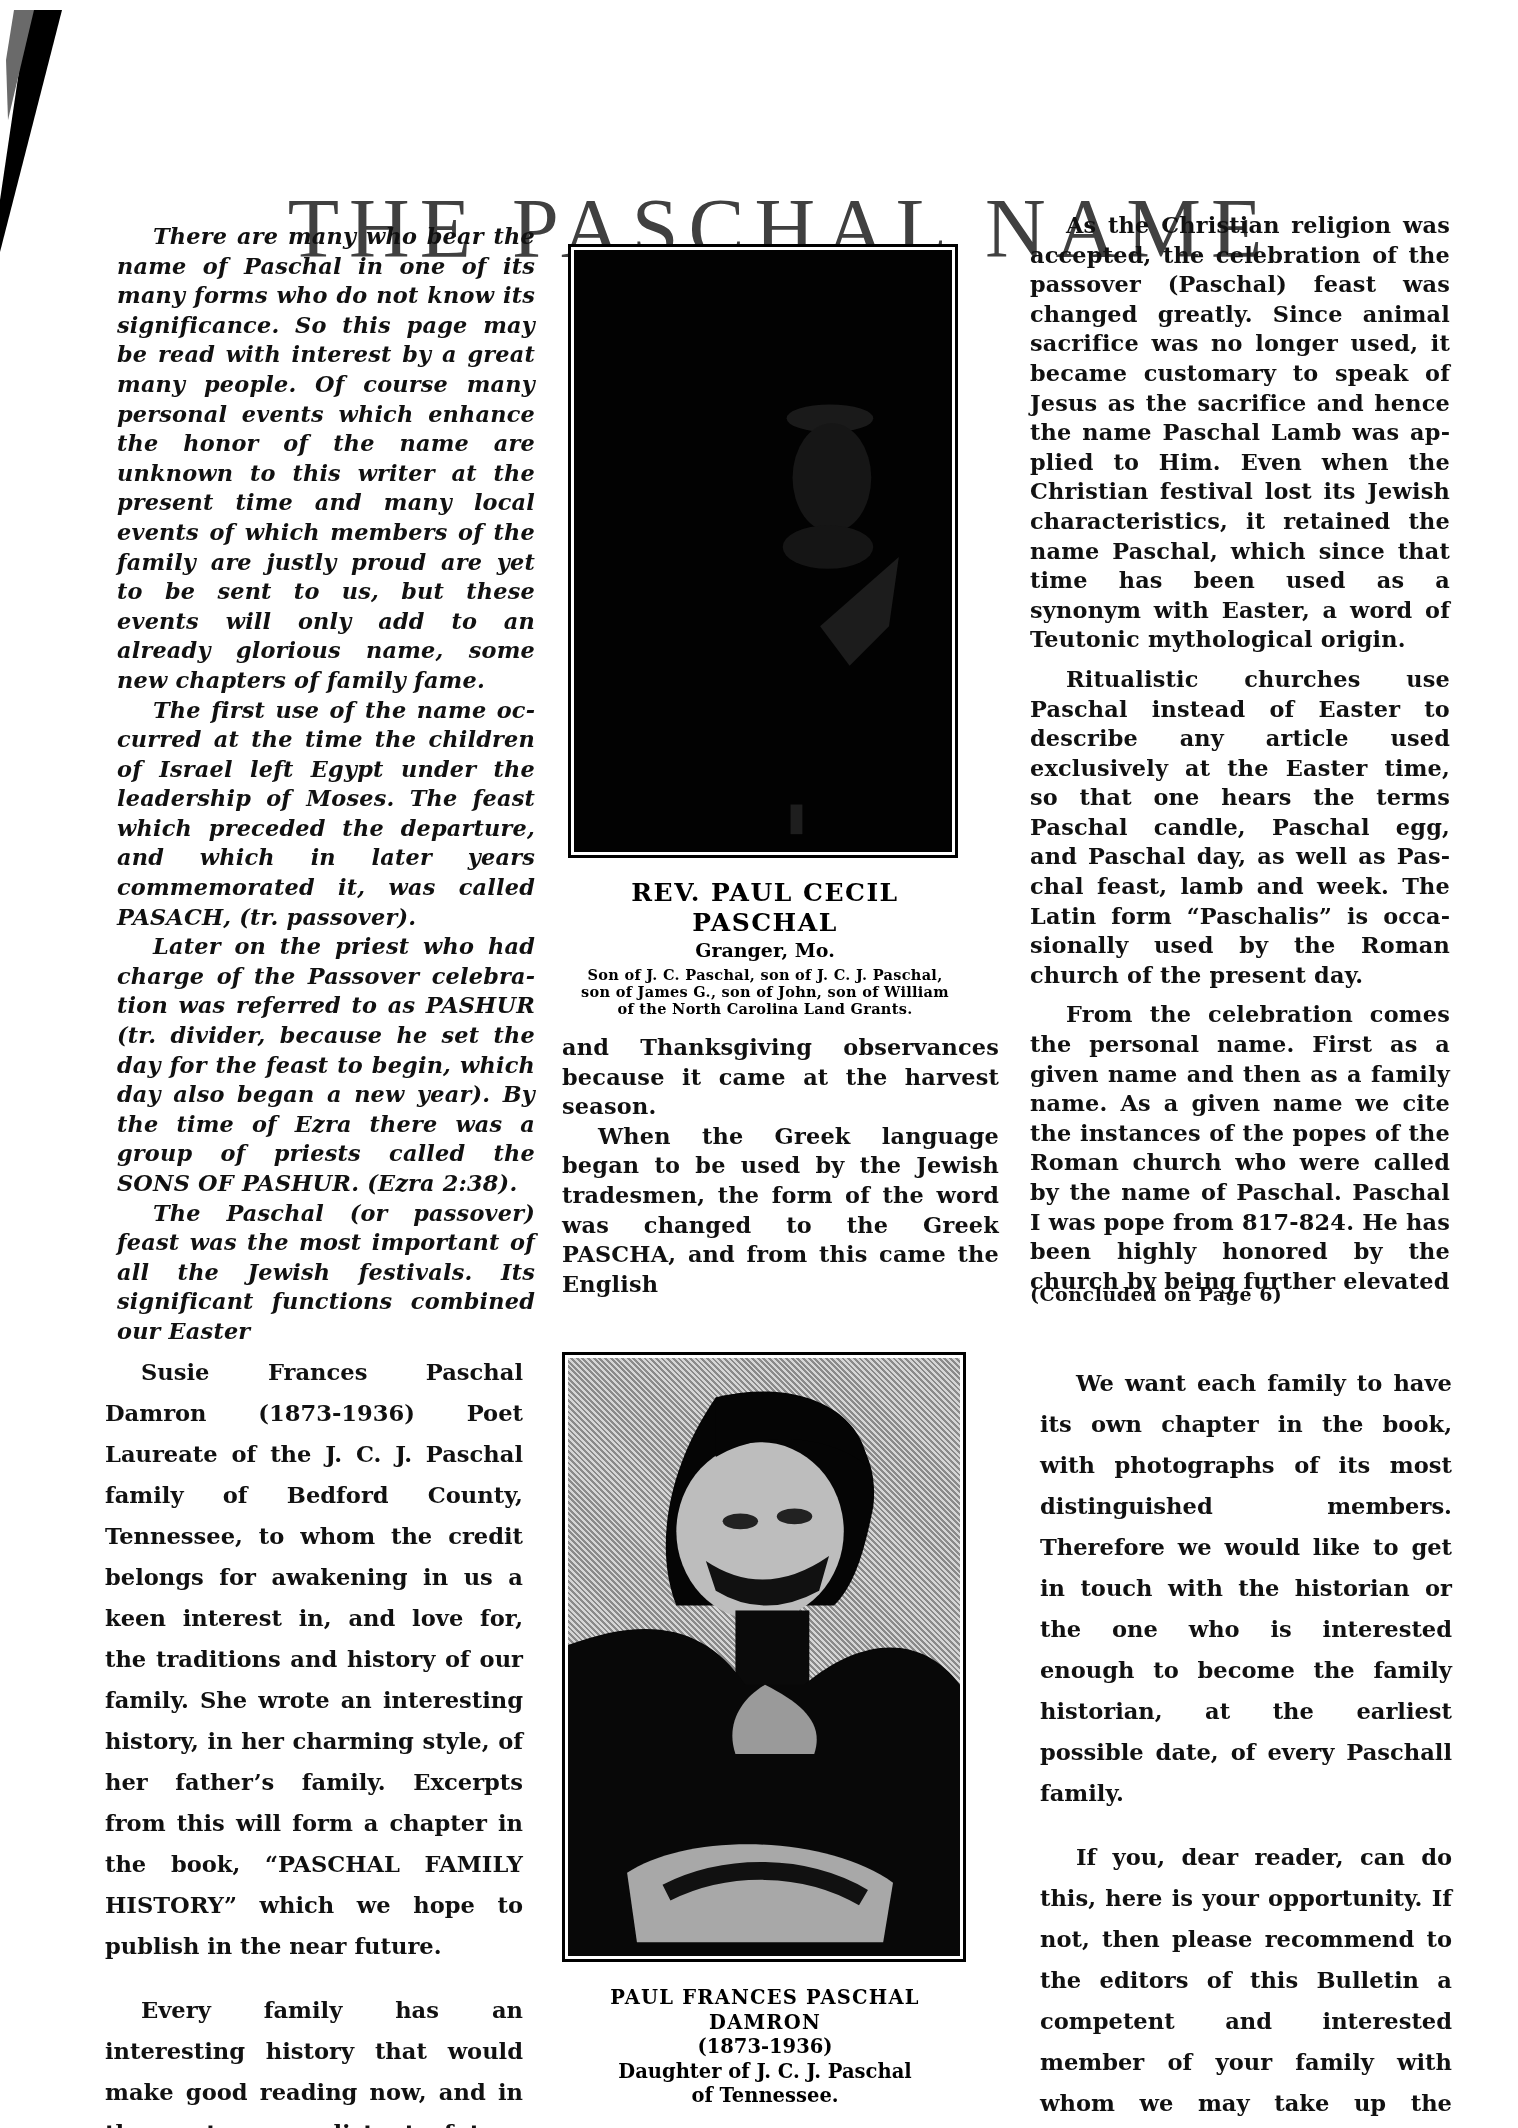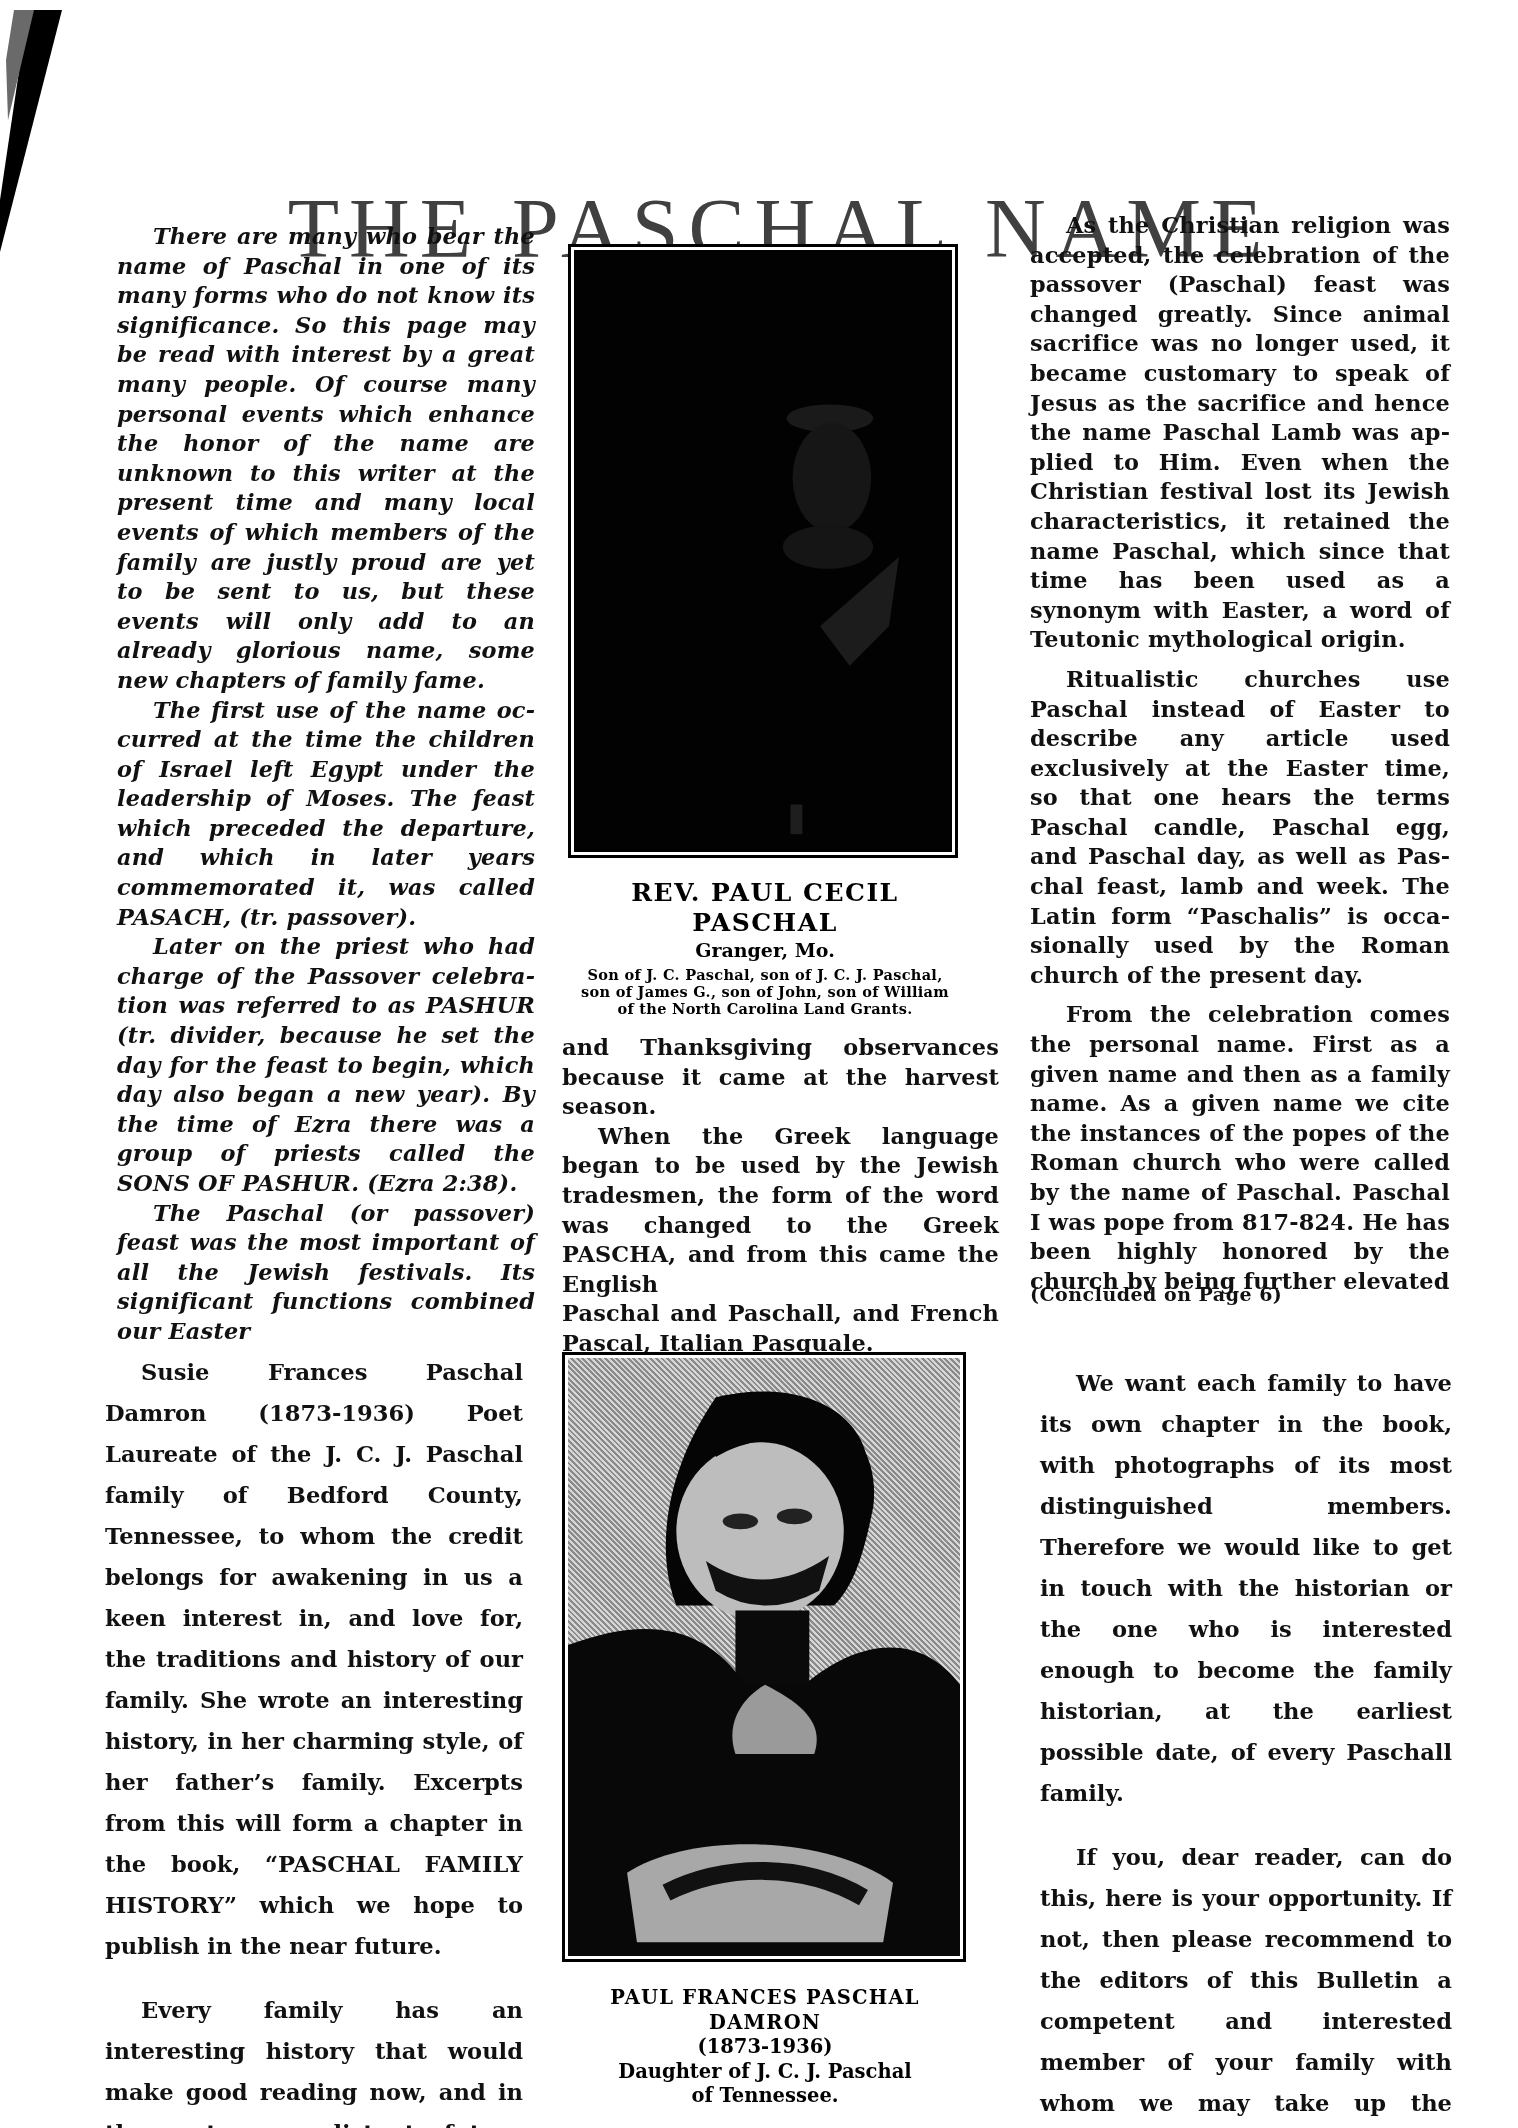--- a/index.html
+++ b/index.html
@@ -70,21 +70,20 @@
 
 <div class="cap cap1">
   <div class="name">REV. PAUL CECIL PASCHAL</div>
   <div class="place">Granger, Mo.</div>
   <div class="lineage">Son of J. C. Paschal, son of J. C. J. Paschal, son of James G., son of John, son of William of the North Carolina Land Grants.</div>
 </div>
 
 <div class="col top col2t">
   <p style="text-indent:0">and Thanksgiving observances be­cause it came at the harvest sea­son.</p>
   <p>When the Greek language began to be used by the Jewish trades­men, the form of the word was changed to the Greek PASCHA, and from this came the English</p>
-  <p style="text-indent:0"><b>Paschal</b><span> and </span><b>Paschall</b><span>, and French Pascal, Italian Pasquale.</span></p>
 </div>
 
 <div class="col top col3t">
   <p>As the Christian religion was accepted, the celebration of the passover (Paschal) feast was changed greatly. Since animal sacrifice was no longer used, it became customary to speak of Jesus as the sacrifice and hence the name Paschal Lamb was ap­plied to Him. Even when the Christian festival lost its Jewish characteristics, it retained the name Paschal, which since that time has been used as a synonym with Easter, a word of Teutonic mythological origin.</p>
   <p class="gap">Ritualistic churches use Paschal instead of Easter to describe any article used exclusively at the Easter time, so that one hears the terms Paschal candle, Paschal egg, and Paschal day, as well as Pas­chal feast, lamb and week. The Latin form “Paschalis” is occa­sionally used by the Roman church of the present day.</p>
   <p class="gap">From the celebration comes the personal name. First as a given name and then as a family name. As a given name we cite the in­stances of the popes of the Ro­man church who were called by the name of Paschal. Paschal I was pope from 817-824. He has been highly honored by the church by being further elevated</p>
 </div>
 
 <div class="concl">(Concluded on Page 6)</div>
 

